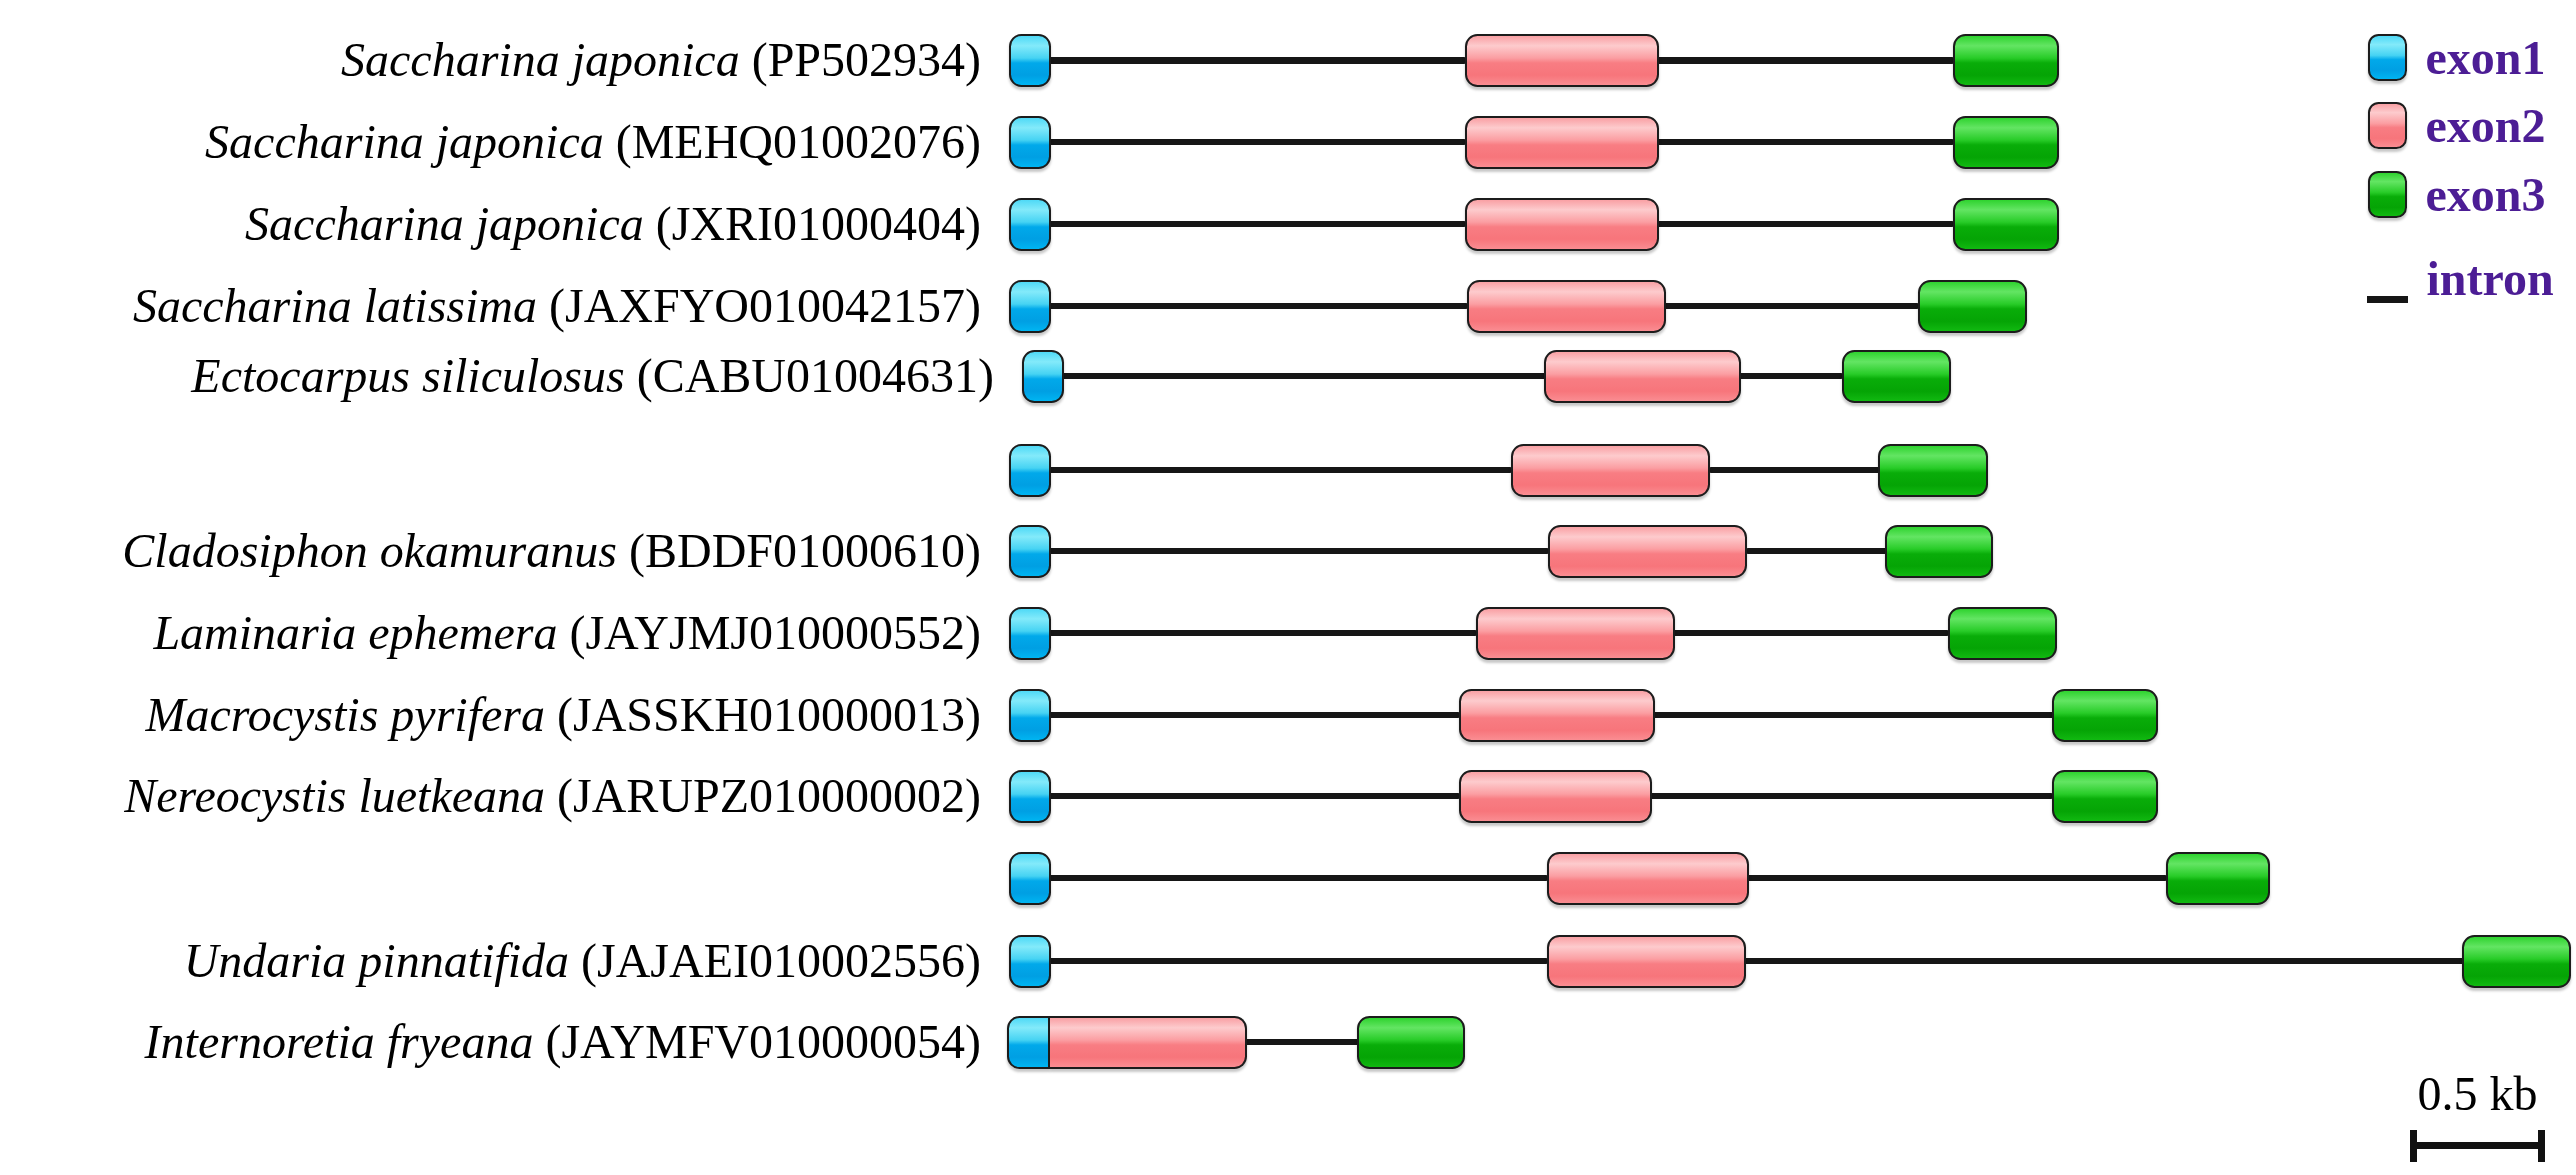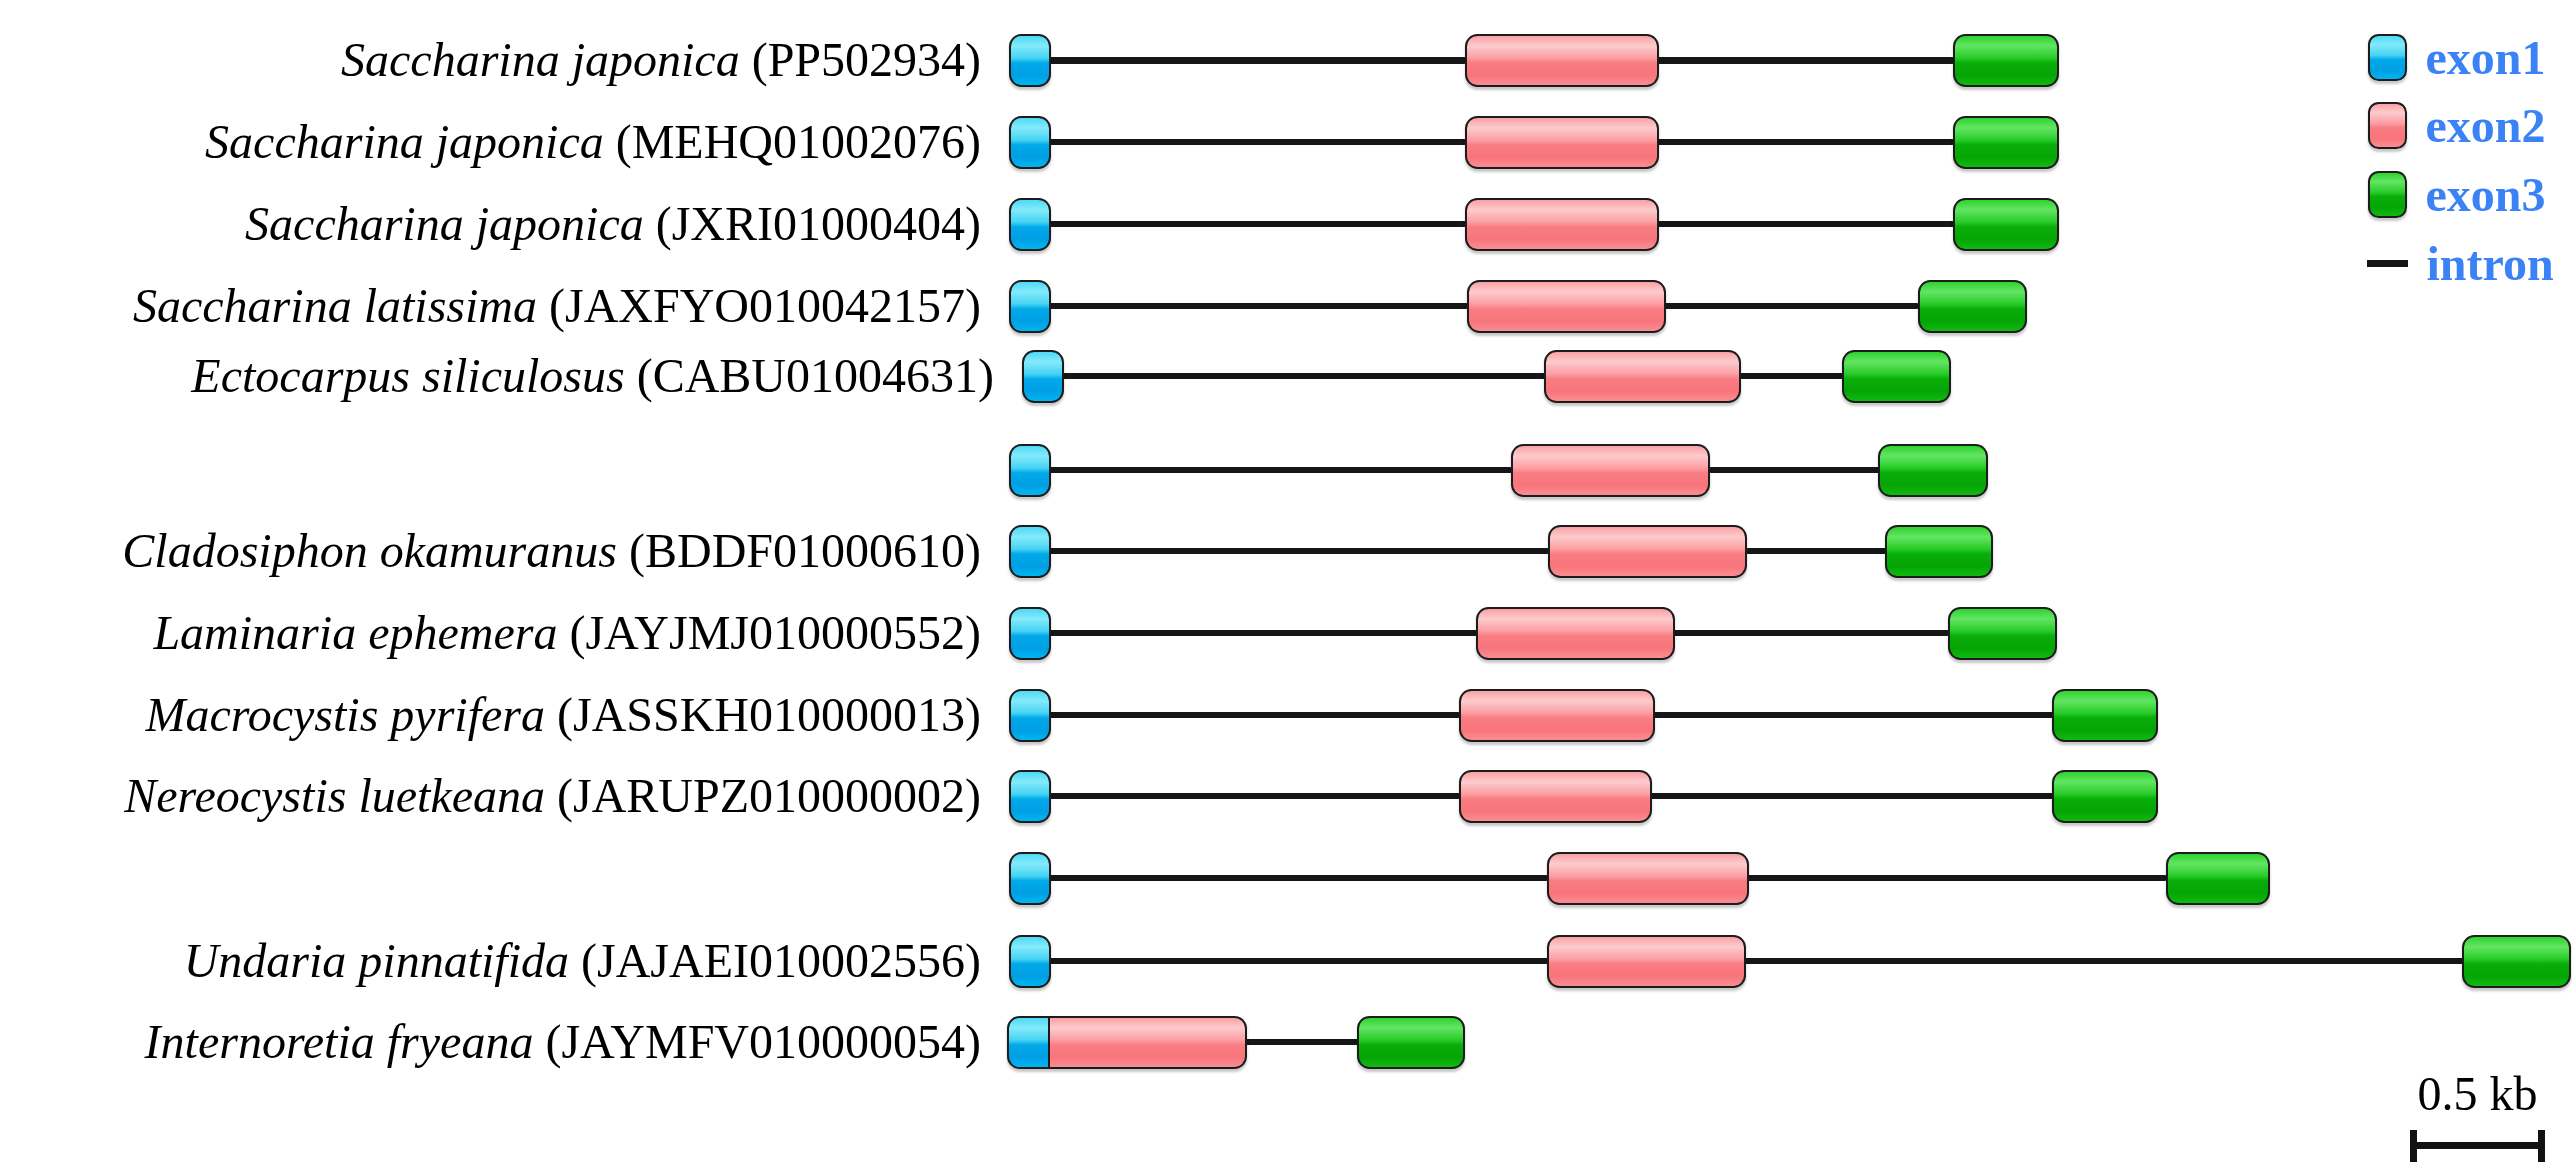--- a/index.html
+++ b/index.html
@@ -35,21 +35,21 @@
   .fused-right{border-radius:0 12.4px 12.4px 0;border-left:none;}
   
   .legend-item{position:absolute;display:flex;align-items:center;height:49px;}
   .legend-swatch{
     width:39px;height:47px;box-sizing:border-box;flex:0 0 auto;
     border:2.6px solid #1c1c1c;border-radius:10.6px;
     box-shadow:0 2.6px 2.6px rgba(0,0,0,0.22);
   }
   .legend-dash{width:41px;height:7px;background:#161616;flex:0 0 auto;}
   .legend-label{
-    margin-left:18.5px;font-size:48px;font-weight:bold;color:#3b82f6;
+    margin-left:18.5px;font-size:48px;font-weight:bold;color:#4c1d95;
     line-height:49px;white-space:nowrap;
   }
   
   .scalebar-label{
     position:absolute;left:2396px;top:1066px;width:163px;
     text-align:center;font-size:48px;color:#000;white-space:nowrap;
   }
   .scalebar-line{
     position:absolute;left:2410px;top:1142px;width:135px;height:7px;
     background:#111;
@@ -175,21 +175,21 @@
       <span class="legend-label">exon1</span>
     </div>
     <div class="legend-item" style="left:2368px;top:101px;">
       <span class="legend-swatch sw-exon2"></span>
       <span class="legend-label">exon2</span>
     </div>
     <div class="legend-item" style="left:2368px;top:170px;">
       <span class="legend-swatch sw-exon3"></span>
       <span class="legend-label">exon3</span>
     </div>
-    <div class="legend-item" style="left:2367px;top:239px;">
+    <div class="legend-item" style="left:2367px;top:254px;align-items:flex-end;">
       <span class="legend-dash"></span>
       <span class="legend-label">intron</span>
     </div>
   </div>
 
   <div>
     <div class="scalebar-label">0.5 kb</div>
     <div class="scalebar-line"></div>
   </div>
 

